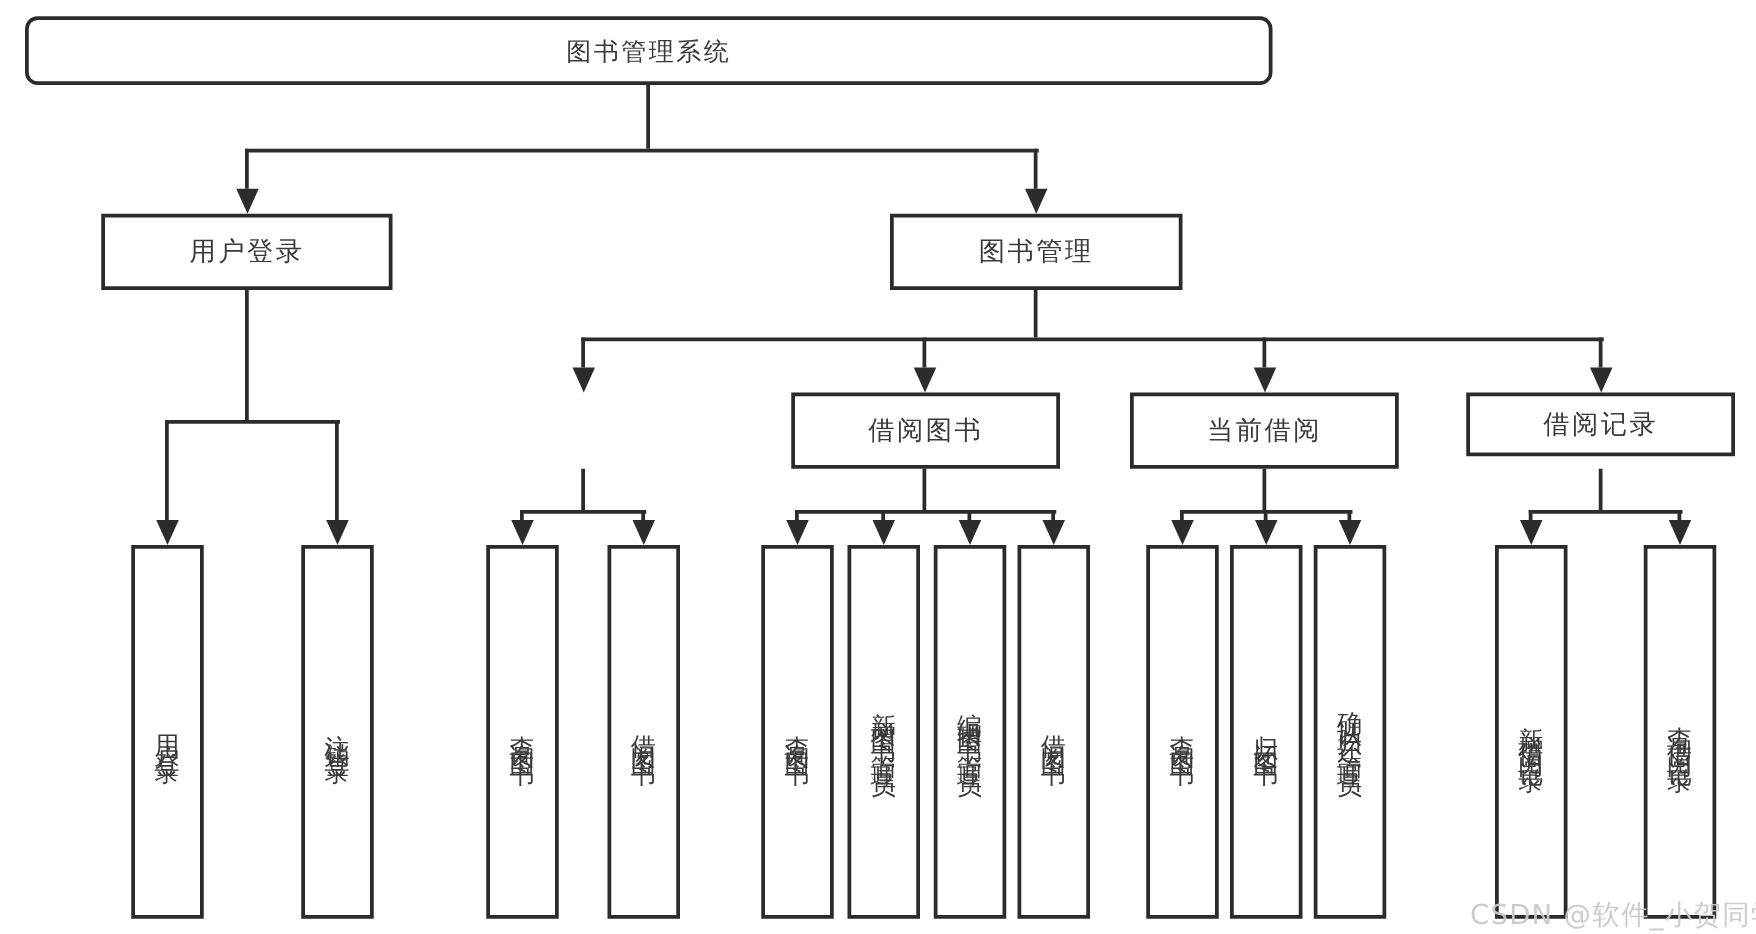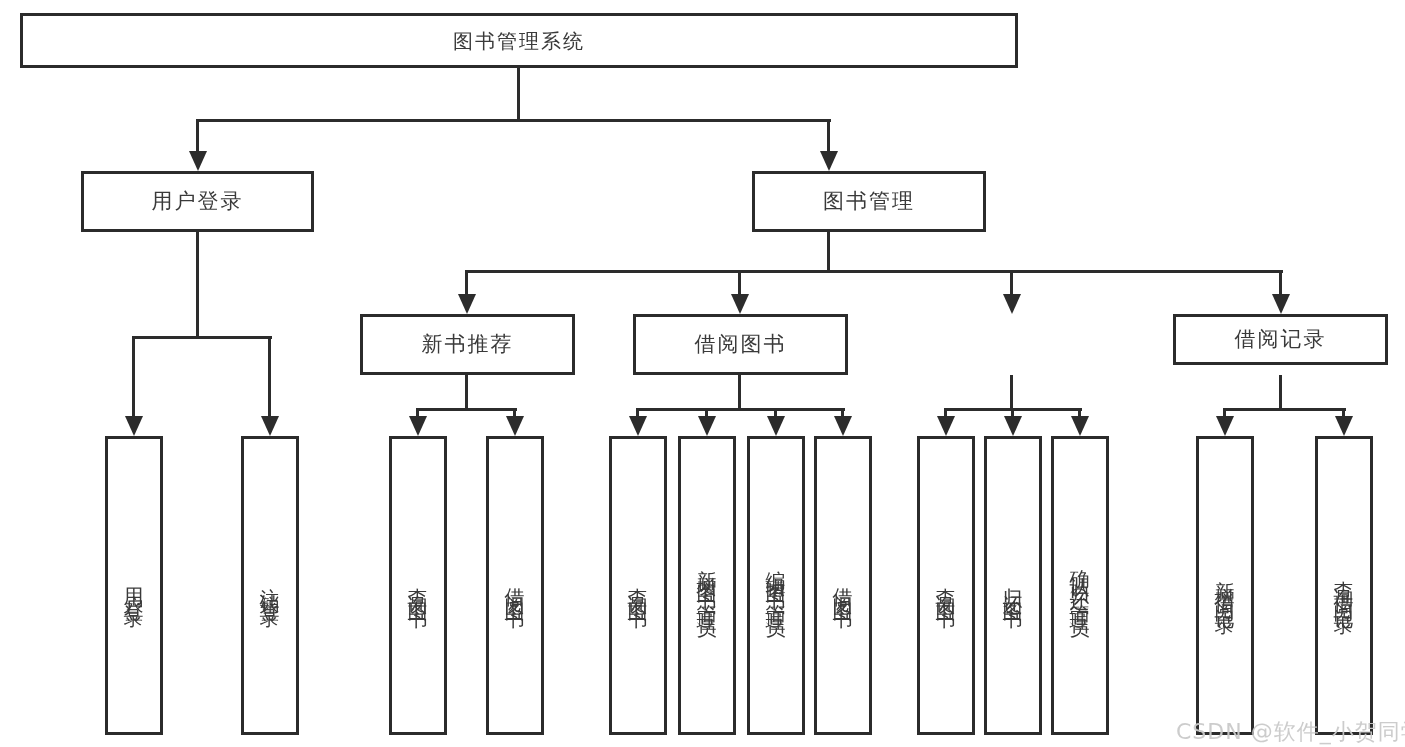--- a/index.html
+++ b/index.html
@@ -34,27 +34,27 @@
   .watermark{
     position:absolute;left:1176px;top:717px;z-index:5;
     color:rgba(201,201,201,0.95);font-size:22px;letter-spacing:1px;white-space:nowrap;
   }
 </style>
 </head>
 <body>
 
 <div class="canvas">
 
-  <div class="node root" style="left:20px;top:13px;width:998px;height:55px;">图书管理系统</div>
+  <div class="node root" style="left:20px;top:13px;width:998px;height:55px;border-radius:10px;">图书管理系统</div>
 
   <div class="node" style="left:81px;top:171px;width:233px;height:61px;">用户登录</div>
-  <div class="node" style="left:712px;top:171px;width:234px;height:61px;margin-left:40px;">图书管理</div>
+  <div class="node" style="left:712px;top:171px;width:234px;height:61px;">图书管理</div>
 
-  <div class="node" style="left:360px;top:314px;width:215px;height:61px;">新书推荐</div>
   <div class="node" style="left:633px;top:314px;width:215px;height:61px;">借阅图书</div>
+  <div class="node" style="left:904px;top:314px;width:215px;height:61px;">当前借阅</div>
   <div class="node" style="left:1173px;top:314px;width:215px;height:51px;">借阅记录</div>
 
   <div class="vnode" style="left:105px;top:436px;width:58px;height:299px;">
     <span class="vtext">用户登录</span>
     </div>
   <div class="vnode" style="left:241px;top:436px;width:58px;height:299px;">
     <span class="vtext">注销登录</span>
     </div>
 
   <div class="vnode" style="left:389px;top:436px;width:58px;height:299px;">

